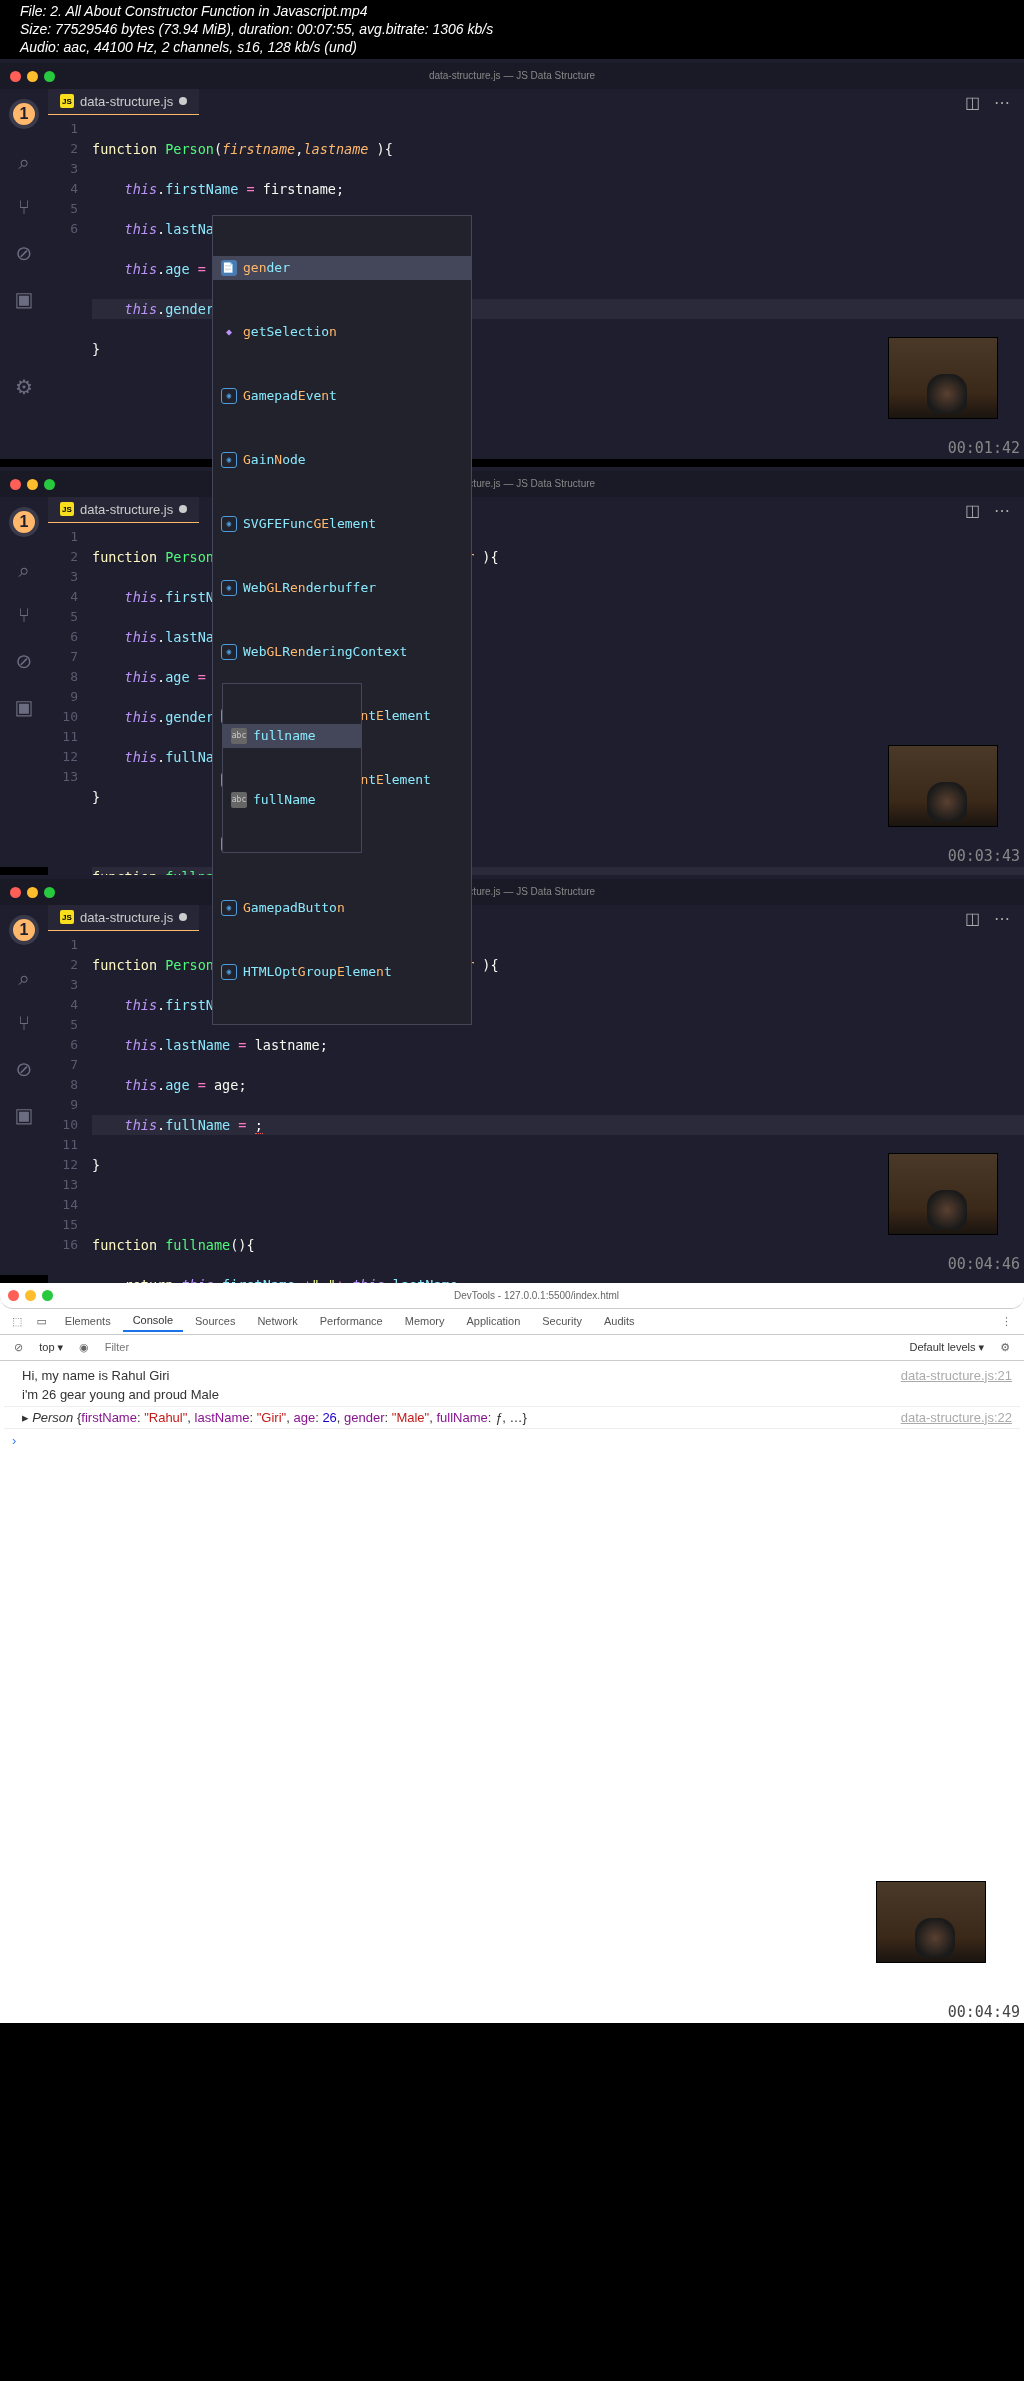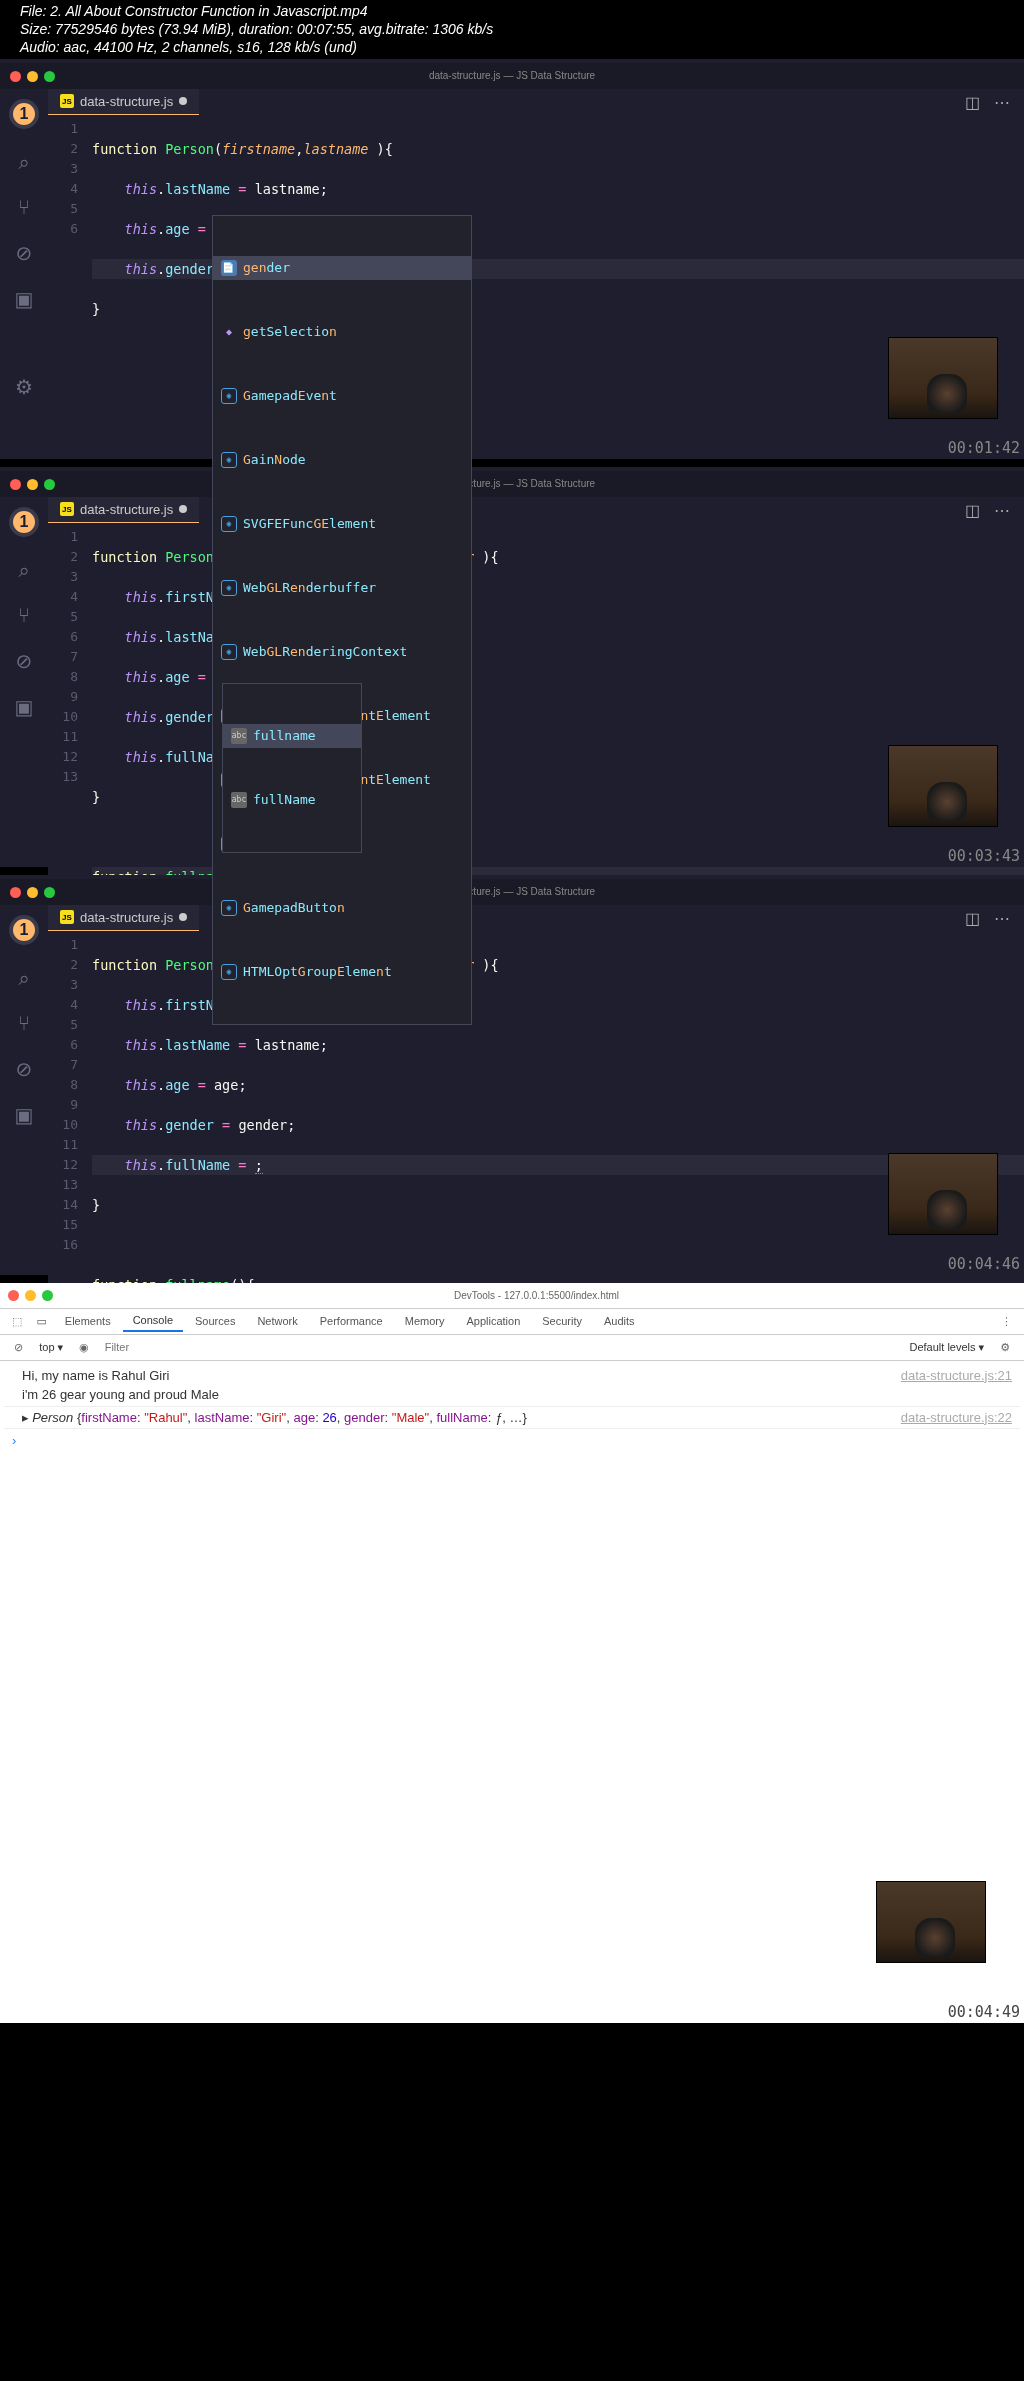--- a/index.html
+++ b/index.html
@@ -45,21 +45,21 @@
 .ac-cube { color: #bd93f9; }
 .ac-box { color: #4a9edb; border: 1px solid #4a9edb; border-radius: 3px; font-size: 8px; }
 .ac-abc { background: #666; color: #ccc; font-size: 8px; padding: 0 2px; border-radius: 2px; }
 .ac-label { color: #8be9fd; }
 .ac-label .hl-char { color: #ffb86c; }
 .webcam { position: absolute; right: 26px; width: 110px; height: 82px; background: linear-gradient(180deg, #4a3828 0%, #3a2818 70%, #1a1410 100%); border: 1px solid #000; }
 .webcam::after { content: ''; position: absolute; left: 35%; top: 45%; width: 40px; height: 40px; background: radial-gradient(ellipse at center, #5a4030 0%, #1a1a1a 70%); border-radius: 40% 40% 30% 30%; }
 .timestamp-small { position: absolute; bottom: 2px; right: 4px; font-size: 15px; color: #888; font-family: monospace; }
 .panel-sep { height: 8px; background: #000; }
 .devtools { background: #fff; color: #333; font-size: 11px; min-height: 740px; position: relative; }
-.dt-top { display: flex; align-items: center; height: 26px; border-bottom: 1px solid #ccc; padding: 0 8px; gap: 4px; }
+.dt-top { display: flex; align-items: center; height: 26px; border-bottom: 1px solid #ccc; padding: 0 8px; gap: 4px; border-radius: 13px; }
 .dt-top .traffic-lights { position: static; }
 .dt-title { flex: 1; text-align: center; font-size: 10px; color: #666; }
 .dt-tabs { display: flex; align-items: center; height: 26px; border-bottom: 1px solid #ccc; padding: 0 6px; gap: 2px; }
 .dt-tab { padding: 4px 10px; font-size: 11px; color: #555; cursor: pointer; }
 .dt-tab.active { border-bottom: 2px solid #1a73e8; color: #333; }
 .dt-icon-btn { padding: 4px 6px; color: #666; }
 .dt-toolbar { display: flex; align-items: center; height: 26px; border-bottom: 1px solid #ccc; padding: 0 8px; gap: 10px; font-size: 11px; }
 .dt-filter-input { border: none; outline: none; font-size: 11px; color: #888; flex: 1; }
 .dt-console-body { padding: 4px; font-family: Liberation Sans, sans-serif; font-size: 13px; line-height: 1.5; }
 .dt-log { padding: 1px 8px 1px 18px; display: flex; justify-content: space-between; }
@@ -111,20 +111,21 @@
     <div class="gutter">
       <div>1</div>
         <div>2</div>
         <div>3</div>
         <div>4</div>
         <div>5</div>
         <div>6</div>
     </div>
     <div class="code-area">
 <div class="line"><span class="kw">function</span> <span class="fn">Person</span><span class="punc">(</span><span class="param">firstname</span><span class="punc">,</span><span class="param">lastname </span><span class="punc">){</span></div>
+<div class="line">    <span class="this">this</span><span class="punc">.</span><span class="prop">firstName</span> <span class="op">=</span> <span class="var">firstname</span><span class="punc">;</span></div>
 <div class="line">    <span class="this">this</span><span class="punc">.</span><span class="prop">lastName</span> <span class="op">=</span> <span class="var">lastname</span><span class="punc">;</span></div>
 <div class="line">    <span class="this">this</span><span class="punc">.</span><span class="prop">age</span> <span class="op">=</span> <span class="var">age</span><span class="punc">;</span></div>
 <div class="line hl">    <span class="this">this</span><span class="punc">.</span><span class="prop">gender</span> <span class="op">=</span> <span class="var">gen</span></div>
 <div class="line"><span class="punc">}</span></div>
       <div class="autocomplete" style="top:100px; left:120px;">
         <div class="ac-item sel"><span class="ac-icon ac-doc">📄</span><span class="ac-label"><span class="hl-char">gen</span>der</span></div>
         <div class="ac-item"><span class="ac-icon ac-cube">◆</span><span class="ac-label"><span class="hl-char">g</span>etSelectio<span class="hl-char">n</span></span></div>
         <div class="ac-item"><span class="ac-icon ac-box">◉</span><span class="ac-label"><span class="hl-char">G</span>amepad<span class="hl-char">E</span>ve<span class="hl-char">n</span>t</span></div>
         <div class="ac-item"><span class="ac-icon ac-box">◉</span><span class="ac-label"><span class="hl-char">G</span>ain<span class="hl-char">N</span>ode</span></div>
         <div class="ac-item"><span class="ac-icon ac-box">◉</span><span class="ac-label">SVGFEFunc<span class="hl-char">GE</span>lement</span></div>
@@ -251,21 +252,20 @@
         <div>13</div>
         <div>14</div>
         <div>15</div>
         <div>16</div>
     </div>
     <div class="code-area">
 <div class="line"><span class="kw">function</span> <span class="fn">Person</span><span class="punc">(</span><span class="param">firstname</span><span class="punc">,</span><span class="param">lastname</span><span class="punc">, </span><span class="param">age</span><span class="punc">, </span><span class="param">gender </span><span class="punc">){</span></div>
 <div class="line">    <span class="this">this</span><span class="punc">.</span><span class="prop">firstName</span> <span class="op">=</span> <span class="var">firstname</span><span class="punc">;</span></div>
 <div class="line">    <span class="this">this</span><span class="punc">.</span><span class="prop">lastName</span> <span class="op">=</span> <span class="var">lastname</span><span class="punc">;</span></div>
 <div class="line">    <span class="this">this</span><span class="punc">.</span><span class="prop">age</span> <span class="op">=</span> <span class="var">age</span><span class="punc">;</span></div>
-<div class="line">    <span class="this">this</span><span class="punc">.</span><span class="prop">gender</span> <span class="op">=</span> <span class="var">gender</span><span class="punc">;</span></div>
 <div class="line hl">    <span class="this">this</span><span class="punc">.</span><span class="prop">fullName</span> <span class="op">=</span> <span class="underline-err">;</span></div>
 <div class="line"><span class="punc">}</span></div>
 <div class="line"></div>
 <div class="line"><span class="kw">function</span> <span class="fn">fullname</span><span class="punc">(){</span></div>
 <div class="line">    <span class="kw">return</span> <span class="this">this</span><span class="punc">.</span><span class="prop">firstName</span> <span class="op">+</span><span class="str">" "</span><span class="op">+</span> <span class="this">this</span><span class="punc">.</span><span class="prop">lastName</span><span class="punc">;</span></div>
 <div class="line"><span class="punc">}</span></div>
 <div class="line"></div>
 <div class="line"><span class="kw">let</span> <span class="var">rahul</span> <span class="op">=</span> <span class="kw">new</span> <span class="fn">Person</span><span class="punc">(</span><span class="str">"Rahul"</span><span class="punc">, </span><span class="str">"Giri"</span><span class="punc">, </span><span class="num">26</span><span class="punc">, </span><span class="str">"Male"</span><span class="punc">);</span></div>
 <div class="line"><span class="var">console</span><span class="punc">.</span><span class="fn">log</span><span class="punc">(</span><span class="var">rahul</span><span class="punc">.</span><span class="fn">fullName</span><span class="punc">())</span></div>
 <div class="line"><span class="var">console</span><span class="punc">.</span><span class="fn">log</span><span class="punc">(</span><span class="var">rahul</span><span class="punc">);</span></div>

